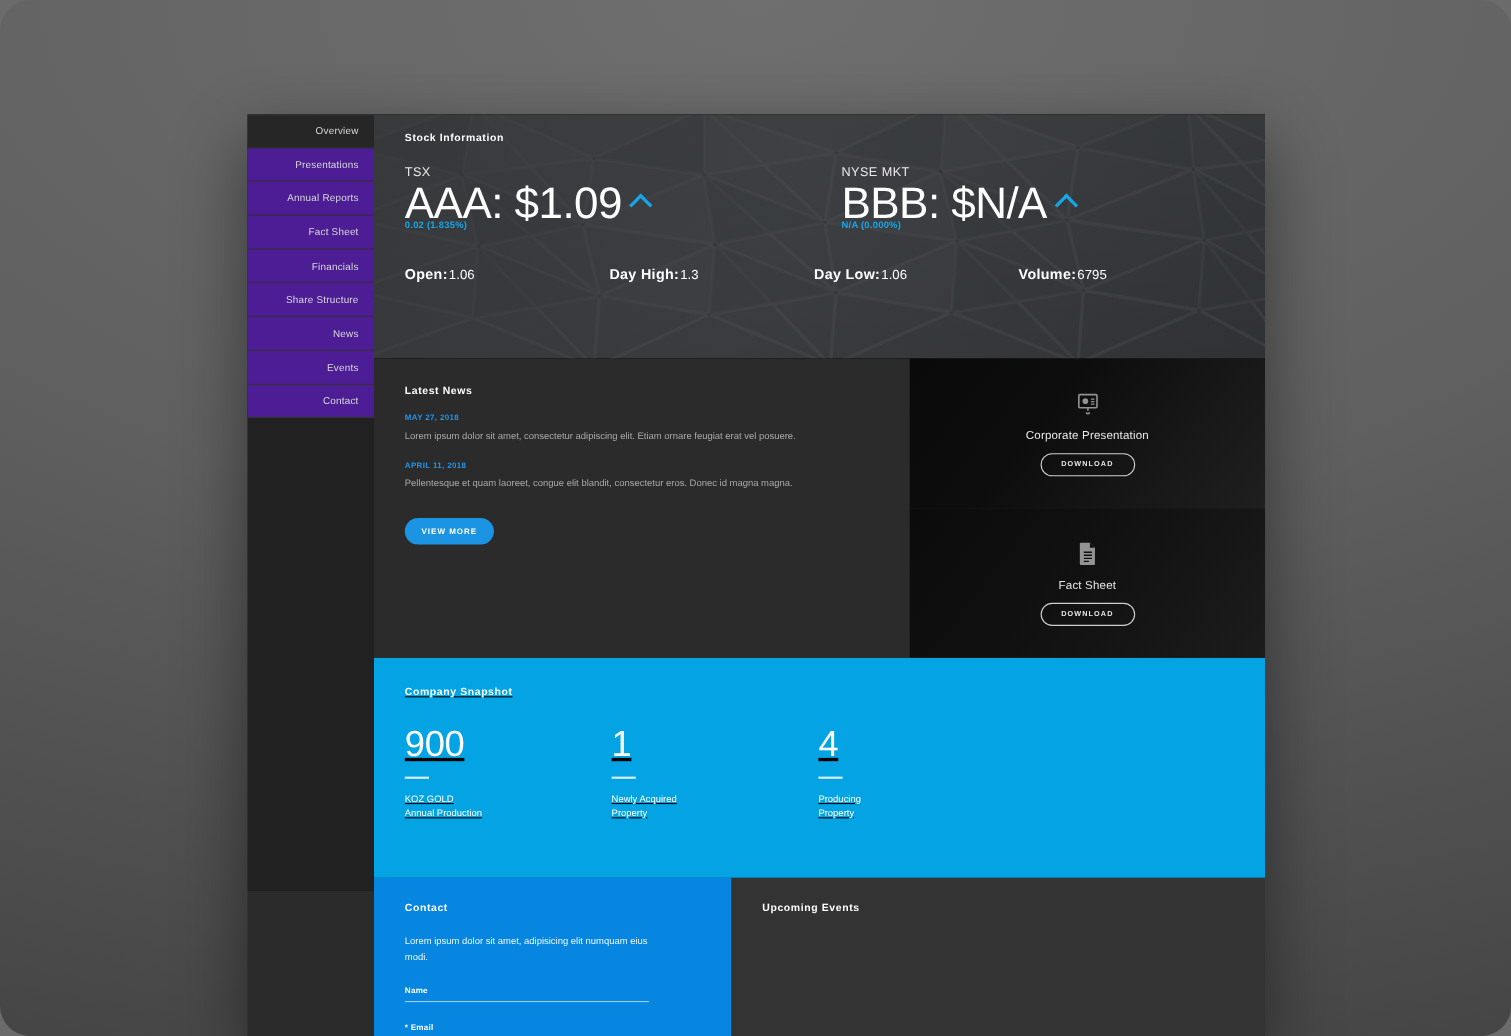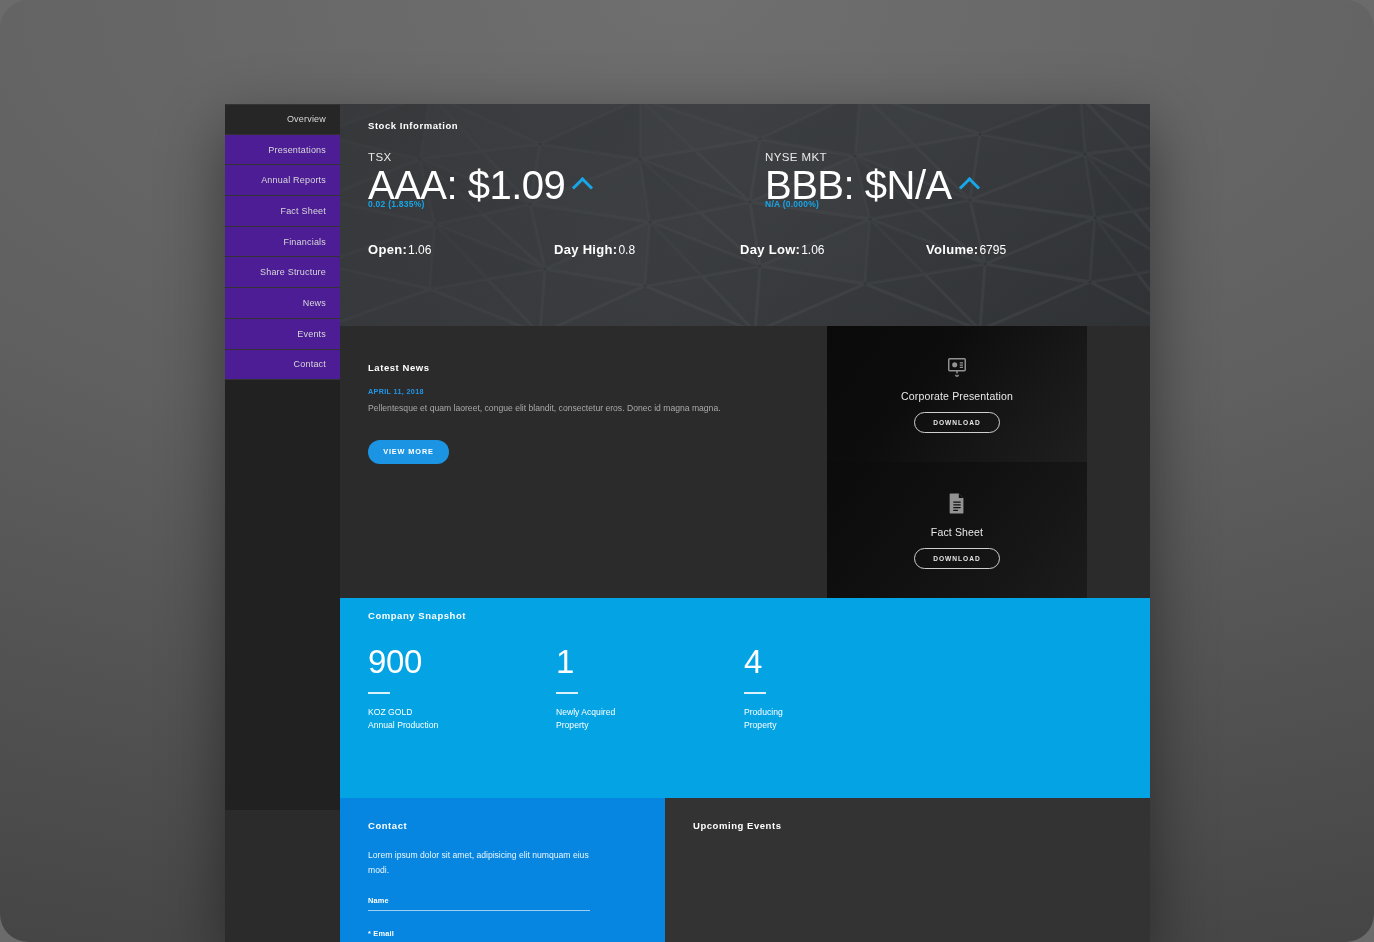--- a/index.html
+++ b/index.html
@@ -69,55 +69,55 @@
   .q-change{
     font-size:8.5px; font-weight:bold; color:#17A6E8; letter-spacing:.25px;
     margin-top:-8px; position:relative;
   }
   .metrics{ display:flex; margin-top:33px; }
   .metric{ width:186px; font-size:11px; color:#ffffff; }
   .metric b{ font-size:13px; font-weight:bold; letter-spacing:.3px; }
   .metric span{ font-weight:300; font-size:12px; margin-left:1px; }
   
   #midrow{ display:flex; height:272px; }
-  #news{ width:487px; background:#2b2b2b; padding:36px 28px 0 28px; }
+  #news{ width:487px; background:#2b2b2b; padding:24px 28px 0 28px; }
   .news-item{ margin-top:14px; }
   .news-date{
     font-size:7.2px; font-weight:bold; color:#2196E8; letter-spacing:.35px;
   }
   .news-text{
     font-size:8.6px; color:#a9a9a9; line-height:1.62; margin-top:6px;
     max-width:420px;
   }
   #view-more{
     display:inline-flex; align-items:center; justify-content:center;
     margin-top:24px; width:81px; height:24px; border-radius:12px;
     background:#1B95E3; color:#ffffff; font-size:7.3px; font-weight:bold;
     letter-spacing:.9px; border:none; cursor:pointer;
   }
-  #downloads{ width:260px; }
+  #downloads{ width:323px; }
   .dl-card{
     position:relative; height:136px; display:flex; flex-direction:column;
     align-items:center; justify-content:center;
     background:linear-gradient(128deg,#0a0a0a 0%,#0d0d0d 38%,#171717 70%,#1f1f1f 100%);
   }
   .dl-card.second{
     background:linear-gradient(128deg,#0b0b0b 0%,#101010 40%,#161616 72%,#1c1c1c 100%);
   }
   .dl-icon{ margin-bottom:12px; opacity:.66; }
   .dl-label{ font-size:10.5px; color:#e8e8e8; letter-spacing:.15px; }
   .dl-btn{
     margin-top:10px; width:86px; height:21px; border-radius:11px;
     border:1px solid #cfcfcf; background:transparent; color:#e6e6e6;
     font-size:6.6px; font-weight:bold; letter-spacing:1px; cursor:pointer;
     font-family:"Liberation Sans", sans-serif;
   }
   
   #snapshot{
-    height:200px; background:#03A3E4; padding:12px 28px 0 28px;
+    height:200px; background:#03A3E4; padding:26px 28px 0 28px;text-decoration:underline;
   }
   .stats{ display:flex; margin-top:24px; }
   .stat{ width:188px; }
   .stat-num{
     font-size:33px; font-weight:300; color:#ffffff; line-height:1;
     letter-spacing:-.3px;
   }
   .stat-rule{
     width:22px; height:1.5px; background:rgba(255,255,255,.85);
     margin:14px 0 12px 0;
@@ -275,36 +275,40 @@
               </div>
               <div class="q-change">N/A (0.000%)</div>
             </div>
           </div>
 
           <div class="metrics">
             <div class="metric">
               <b>Open:</b><span>1.06</span>
             </div>
             <div class="metric">
-              <b>Day High:</b><span>0.8</span>
+              <b>Day High:</b><span>1.3</span>
             </div>
             <div class="metric">
               <b>Day Low:</b><span>1.06</span>
             </div>
             <div class="metric">
               <b>Volume:</b><span>6795</span>
             </div>
           </div>
         </div>
       </section>
 
       <section id="midrow">
         <div id="news">
           <div class="sec-title">Latest News</div>
 
+          <div class="news-item">
+            <div class="news-date">MAY 27, 2018</div>
+            <div class="news-text">Lorem ipsum dolor sit amet, consectetur adipiscing elit. Etiam ornare feugiat erat vel posuere.</div>
+          </div>
           <div class="news-item">
             <div class="news-date">APRIL 11, 2018</div>
             <div class="news-text">Pellentesque et quam laoreet, congue elit blandit, consectetur eros. Donec id magna magna.</div>
           </div>
 
           <button id="view-more">VIEW MORE</button>
         </div>
 
         <div id="downloads">
           <div class="dl-card">

